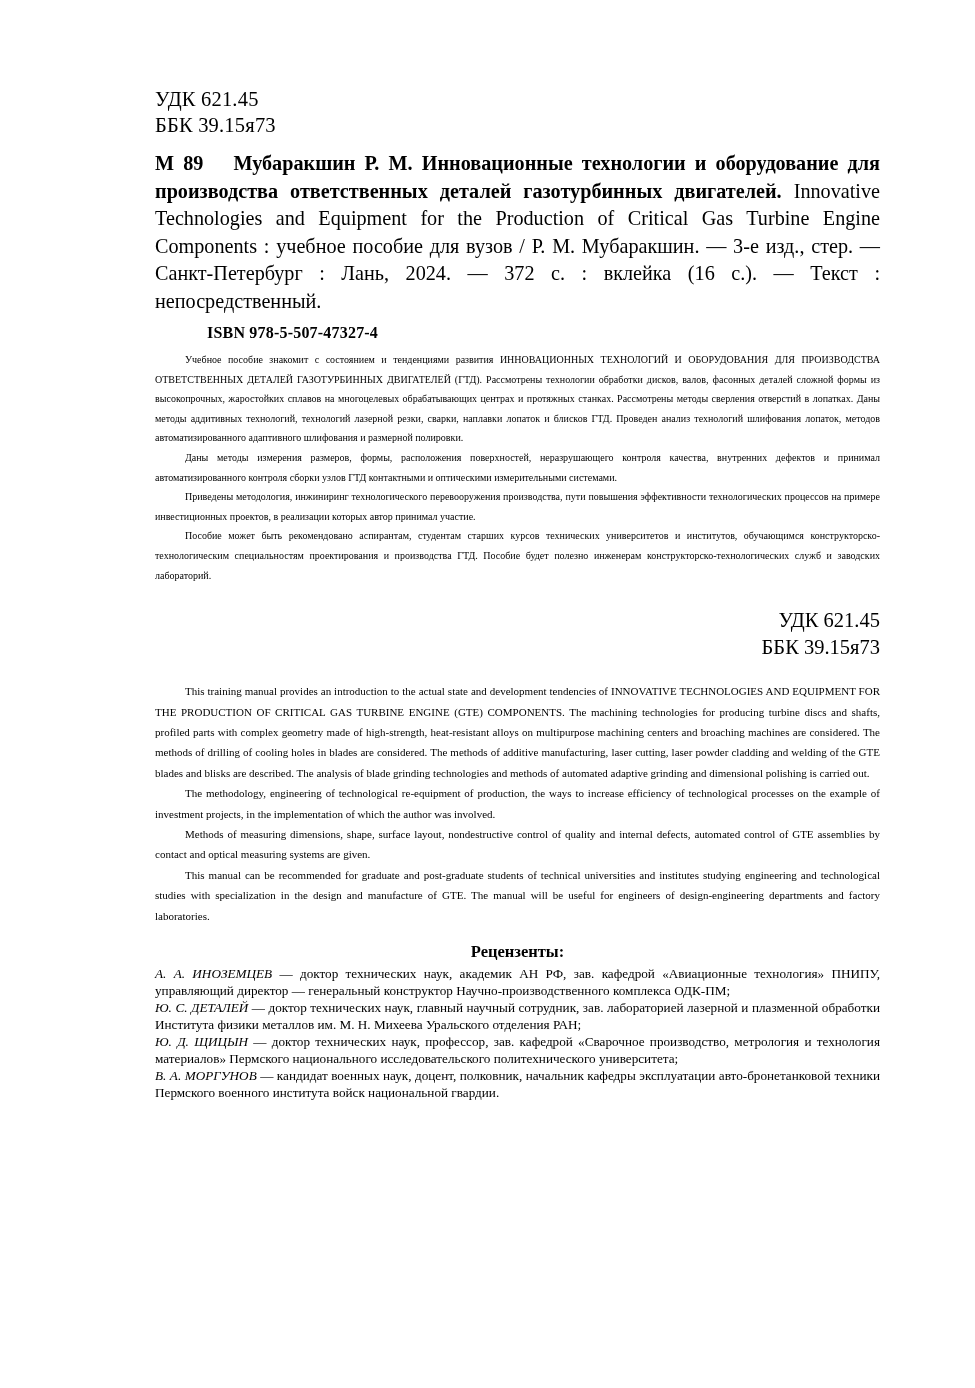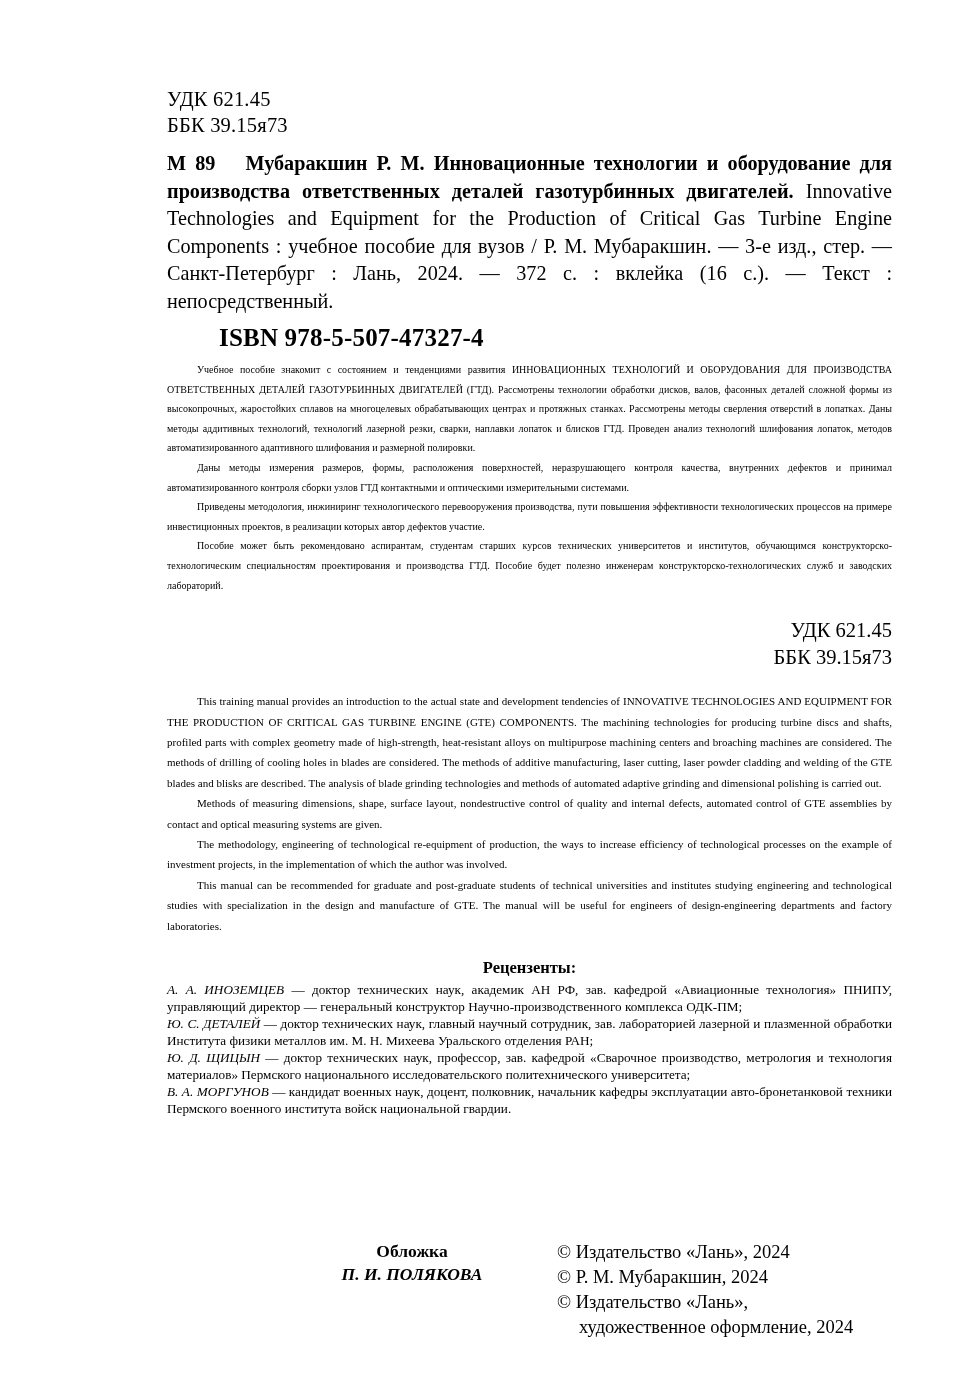--- a/index.html
+++ b/index.html
@@ -10,21 +10,21 @@
   body {
     width: 975px;
     height: 1388px;
     font-family: "Liberation Serif", serif;
     color: #000000;
     position: relative;
     overflow: hidden;
   }
   .page {
     position: absolute;
-    left: 12px; top: 0;
+    left: 0; top: 0;
     width: 867px;
     height: 1388px;
   }
   .content {
     position: absolute;
     left: 155px;
     top: 86px;
     width: 725px;
   }
   .udk-line {
@@ -52,21 +52,21 @@
   .biblio .author {
     font-weight: bold;
     margin-left: 30px;
   }
   .biblio .bold {
     font-weight: bold;
   }
 
   .isbn {
     margin-top: 9px;
-    font-size: 25px;
+    font-size: 16px;
     font-weight: bold;
     margin-left: 52px;
     letter-spacing: 0.2px;
   }
 
   .annot-ru {
     margin-top: 8px;
     font-size: 10px;
     line-height: 19.6px;
     text-align: justify;
@@ -88,21 +88,21 @@
     font-size: 11px;
     line-height: 20.4px;
     text-align: justify;
   }
   .annot-en p {
     margin: 0;
     text-indent: 30px;
   }
 
   .reviewers-title {
-    margin-top: 22px;
+    margin-top: 16px;
     text-align: center;
     font-weight: bold;
     font-size: 16.5px;
   }
   .reviewers {
     margin-top: 3px;
     font-size: 13.2px;
     line-height: 17px;
     text-align: justify;
   }
@@ -162,53 +162,41 @@
 
     <div class="biblio">
       <span class="code">М 89</span><span class="author">Мубаракшин Р. М.</span><span class="bold"> Инновационные технологии и оборудование для производства ответственных деталей газотурбинных двигателей.</span><span> Innovative Technologies and Equipment for the Production of Critical Gas Turbine Engine Components : учебное пособие для вузов / Р. М. Мубаракшин. — 3-е изд., стер. — Санкт-Петербург : Лань, 2024. — 372 с. : вклейка (16 с.). — Текст : непосредственный.</span>
     </div>
 
     <div class="isbn">ISBN 978-5-507-47327-4</div>
 
     <div class="annot-ru">
       <p>Учебное пособие знакомит с состоянием и тенденциями развития ИННОВАЦИОННЫХ ТЕХНОЛОГИЙ И ОБОРУДОВАНИЯ ДЛЯ ПРОИЗВОДСТВА ОТВЕТСТВЕННЫХ ДЕТАЛЕЙ ГАЗОТУРБИННЫХ ДВИГАТЕЛЕЙ (ГТД). Рассмотрены технологии обработки дисков, валов, фасонных деталей сложной формы из высокопрочных, жаростойких сплавов на многоцелевых обрабатывающих центрах и протяжных станках. Рассмотрены методы сверления отверстий в лопатках. Даны методы аддитивных технологий, технологий лазерной резки, сварки, наплавки лопаток и блисков ГТД. Проведен анализ технологий шлифования лопаток, методов автоматизированного адаптивного шлифования и размерной полировки.</p>
       <p>Даны методы измерения размеров, формы, расположения поверхностей, неразрушающего контроля качества, внутренних дефектов и принимал автоматизированного контроля сборки узлов ГТД контактными и оптическими измерительными системами.</p>
-      <p>Приведены методология, инжиниринг технологического перевооружения производства, пути повышения эффективности технологических процессов на примере инвестиционных проектов, в реализации которых автор дефектов участие.</p>
+      <p>Приведены методология, инжиниринг технологического перевооружения производства, пути повышения эффективности технологических процессов на примере инвестиционных проектов, в реализации которых автор принимал участие.</p>
       <p>Пособие может быть рекомендовано аспирантам, студентам старших курсов технических университетов и институтов, обучающимся конструкторско-технологическим специальностям проектирования и производства ГТД. Пособие будет полезно инженерам конструкторско-технологических служб и заводских лабораторий.</p>
     </div>
 
     <div class="udk-right">
       <div>УДК 621.45</div>
       <div>ББК 39.15я73</div>
     </div>
 
     <div class="annot-en">
       <p>This training manual provides an introduction to the actual state and development tendencies of INNOVATIVE TECHNOLOGIES AND EQUIPMENT FOR THE PRODUCTION OF CRITICAL GAS TURBINE ENGINE (GTE) COMPONENTS. The machining technologies for producing turbine discs and shafts, profiled parts with complex geometry made of high-strength, heat-resistant alloys on multipurpose machining centers and broaching machines are considered. The methods of drilling of cooling holes in blades are considered. The methods of additive manufacturing, laser cutting, laser powder cladding and welding of the GTE blades and blisks are described. The analysis of blade grinding technologies and methods of automated adaptive grinding and dimensional polishing is carried out.</p>
+      <p>The methodology, engineering of technological re-equipment of production, the ways to increase efficiency of technological processes on the example of investment projects, in the implementation of which the author was involved.</p>
       <p>Methods of measuring dimensions, shape, surface layout, nondestructive control of quality and internal defects, automated control of GTE assemblies by contact and optical measuring systems are given.</p>
-      <p>The methodology, engineering of technological re-equipment of production, the ways to increase efficiency of technological processes on the example of investment projects, in the implementation of which the author was involved.</p>
       <p>This manual can be recommended for graduate and post-graduate students of technical universities and institutes studying engineering and technological studies with specialization in the design and manufacture of GTE. The manual will be useful for engineers of design-engineering departments and factory laboratories.</p>
     </div>
 
     <div class="reviewers-title">Рецензенты:</div>
 
     <div class="reviewers">
       <p><span class="rname">А. А. ИНОЗЕМЦЕВ</span><span> — доктор технических наук, академик АН РФ, зав. кафедрой «Авиационные технология» ПНИПУ, управляющий директор — генеральный конструктор Научно-производственного комплекса ОДК-ПМ;</span></p>
       <p><span class="rname">Ю. С. ДЕТАЛЕЙ</span><span> — доктор технических наук, главный научный сотрудник, зав. лабораторией лазерной и плазменной обработки Института физики металлов им. М. Н. Михеева Уральского отделения РАН;</span></p>
       <p><span class="rname">Ю. Д. ЩИЦЫН</span><span> — доктор технических наук, профессор, зав. кафедрой «Сварочное производство, метрология и технология материалов» Пермского национального исследовательского политехнического университета;</span></p>
       <p><span class="rname">В. А. МОРГУНОВ</span><span> — кандидат военных наук, доцент, полковник, начальник кафедры эксплуатации авто-бронетанковой техники Пермского военного института войск национальной гвардии.</span></p>
     </div>
 
   </div>
 
-  <div class="footer">
-    <div class="cover-block">
-      <div class="cover-label">Обложка</div>
-      <div class="cover-name">П. И. ПОЛЯКОВА</div>
-    </div>
-    <div class="copyright">
-      <div>© Издательство «Лань», 2024</div>
-      <div>© Р. М. Мубаракшин, 2024</div>
-      <div>© Издательство «Лань»,</div>
-      <div class="indent">художественное оформление, 2024</div>
-    </div>
-  </div>
 
 </div>
 
 </body></html>

